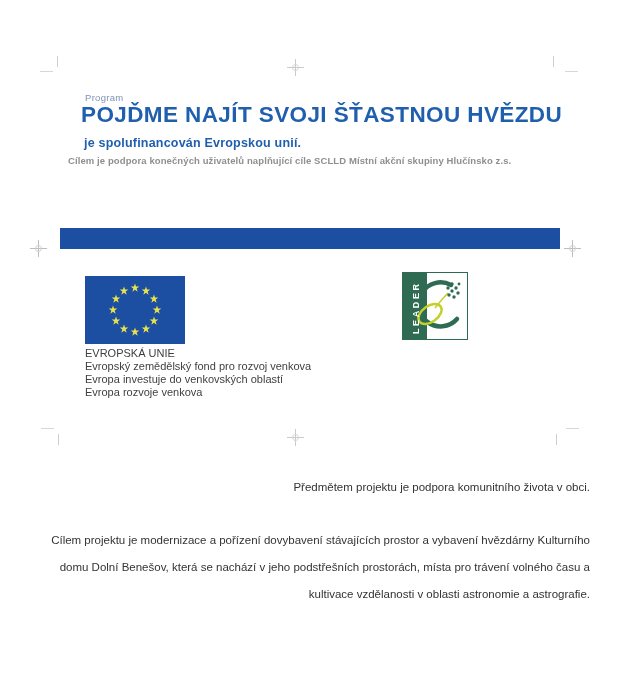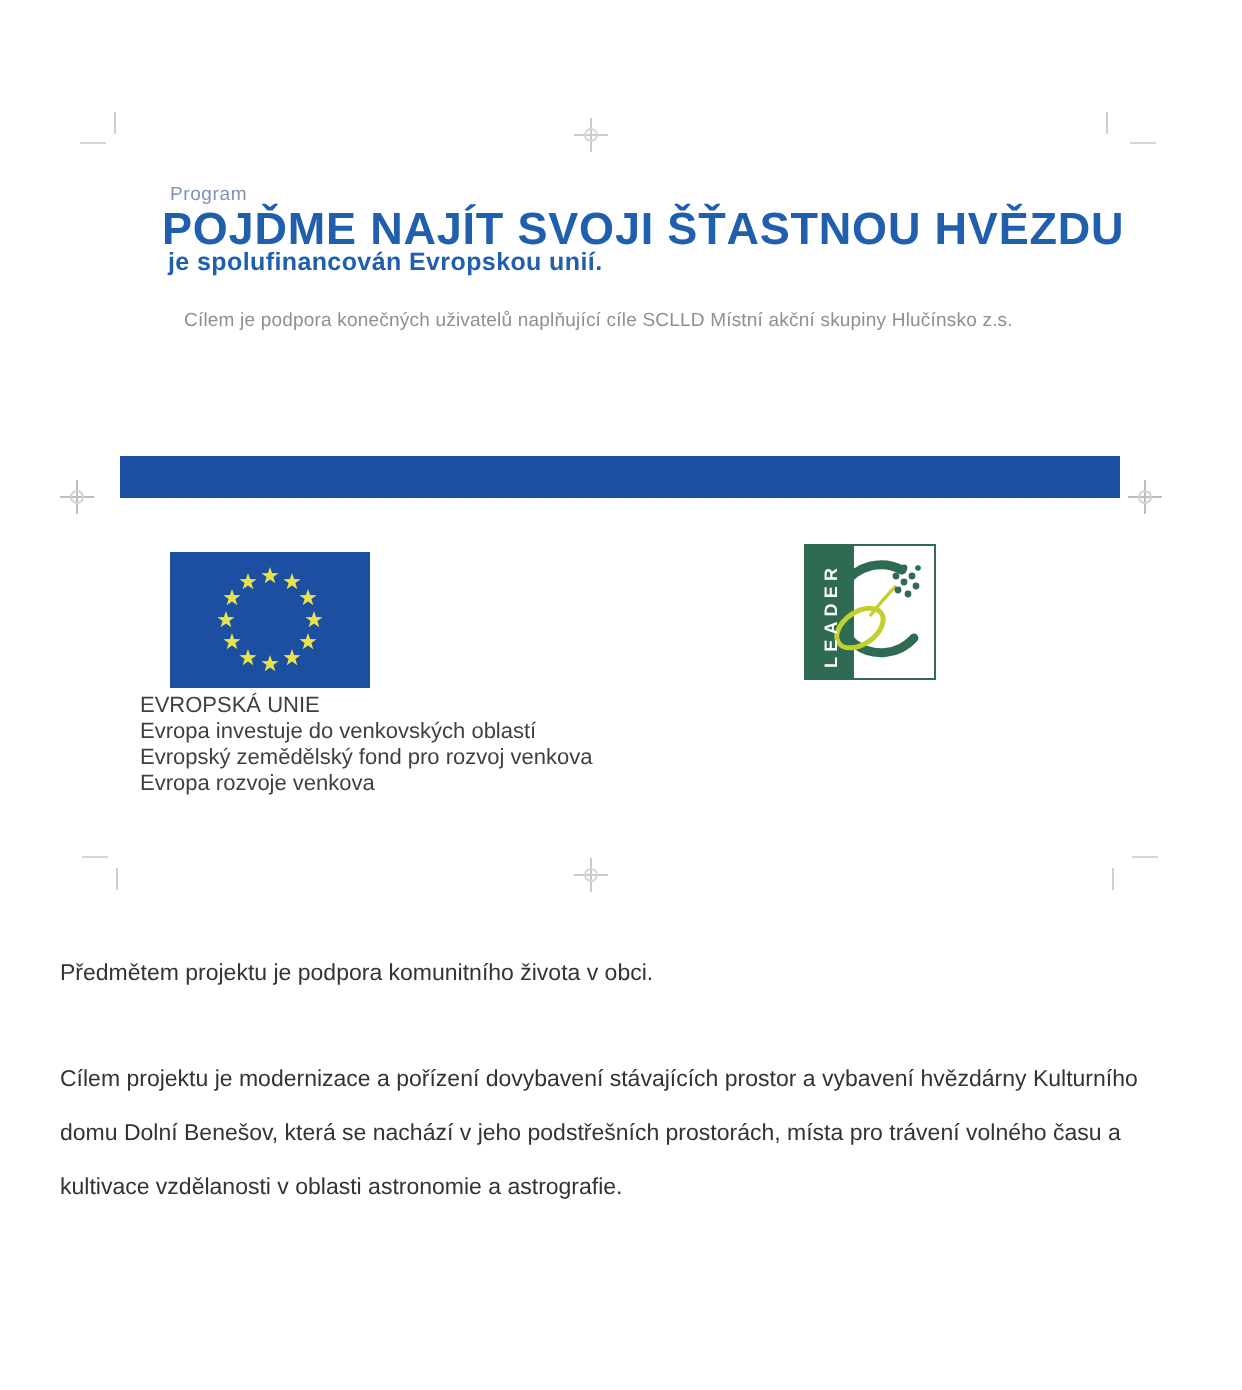--- a/index.html
+++ b/index.html
@@ -7,33 +7,33 @@
     width:621px;height:695px;background:#ffffff;
     font-family:"Liberation Sans","DejaVu Sans",sans-serif;
     position:relative;overflow:hidden;
     -webkit-font-smoothing:antialiased;
   }
   .abs{position:absolute;}
 
   
   .eyebrow{left:85px;top:92px;font-size:9.5px;color:#7d93b5;letter-spacing:.3px;}
   .title{left:81px;top:102px;font-size:22.5px;font-weight:bold;color:#1f5fae;letter-spacing:.4px;white-space:nowrap;}
-  .subtitle{left:84px;top:124px;font-size:12.5px;font-weight:bold;color:#1f5fae;letter-spacing:.2px;}
-  .note{left:92px;top:155px;font-size:9.5px;color:#8f8f8f;letter-spacing:.1px;white-space:nowrap;}
+  .subtitle{left:84px;top:136px;font-size:12.5px;font-weight:bold;color:#1f5fae;letter-spacing:.2px;}
+  .note{left:68px;top:155px;font-size:9.5px;color:#8f8f8f;letter-spacing:.1px;white-space:nowrap;font-weight:bold;}
 
   .bluebar{left:60px;top:228px;width:500px;height:21px;}
 
   
   .eu-flag{left:85px;top:276px;width:100px;height:68px;}
-  .eu-text{left:70px;top:347px;font-size:11px;line-height:13px;color:#3f3f3f;}
+  .eu-text{left:85px;top:347px;font-size:11px;line-height:13px;color:#3f3f3f;}
   .leader{left:402px;top:272px;width:66px;height:68px;}
 
   
   .bodycopy{left:30px;top:474px;width:560px;font-size:11.5px;color:#333333;}
-  .bodycopy p{margin:0 0 26px 0;line-height:27px;}
+  .bodycopy p{margin:0 0 26px 0;line-height:27px;text-align:right;}
 
   
   .cm-v{width:1px;height:11px;background:#bdbdbd;opacity:.75;}
   .cm-h{width:13px;height:1px;background:#c6c6c6;opacity:.7;}
   .reg{width:17px;height:17px;opacity:.75;}
 </style>
 </head>
 <body>
 
 <div class="abs cm-v" style="left:57px;top:56px;"></div>
@@ -87,22 +87,22 @@
   <use href="#eu-star" transform="translate(50,56)"></use>
   <use href="#eu-star" transform="translate(39,53)"></use>
   <use href="#eu-star" transform="translate(31,45)"></use>
   <use href="#eu-star" transform="translate(28,34)"></use>
   <use href="#eu-star" transform="translate(31,23)"></use>
   <use href="#eu-star" transform="translate(39,15)"></use>
 </svg>
 
 <div class="abs eu-text">
   <div>EVROPSKÁ UNIE</div>
+  <div>Evropský zemědělský fond pro rozvoj venkova</div>
   <div>Evropa investuje do venkovských oblastí</div>
-  <div>Evropský zemědělský fond pro rozvoj venkova</div>
   <div>Evropa rozvoje venkova</div>
 </div>
 
 <svg class="abs leader" viewBox="0 0 66 68">
   <rect x="0.5" y="0.5" width="65" height="67" fill="#ffffff" stroke="#2e6b52" stroke-width="1"></rect>
   <rect x="0" y="0" width="25" height="68" fill="#2e6b52"></rect>
   <path d="M 49 13 A 22 22 0 1 0 55 47" fill="none" stroke="#2e6b52" stroke-width="4.5" stroke-linecap="round"></path>
   <ellipse cx="28" cy="42" rx="13" ry="8" transform="rotate(-35 28 42)" fill="none" stroke="#c3cf2c" stroke-width="2.5"></ellipse>
   <path d="M33 36 Q40 27 46 21" fill="none" stroke="#c3cf2c" stroke-width="1.6"></path>
   <g fill="#2e6b52">

